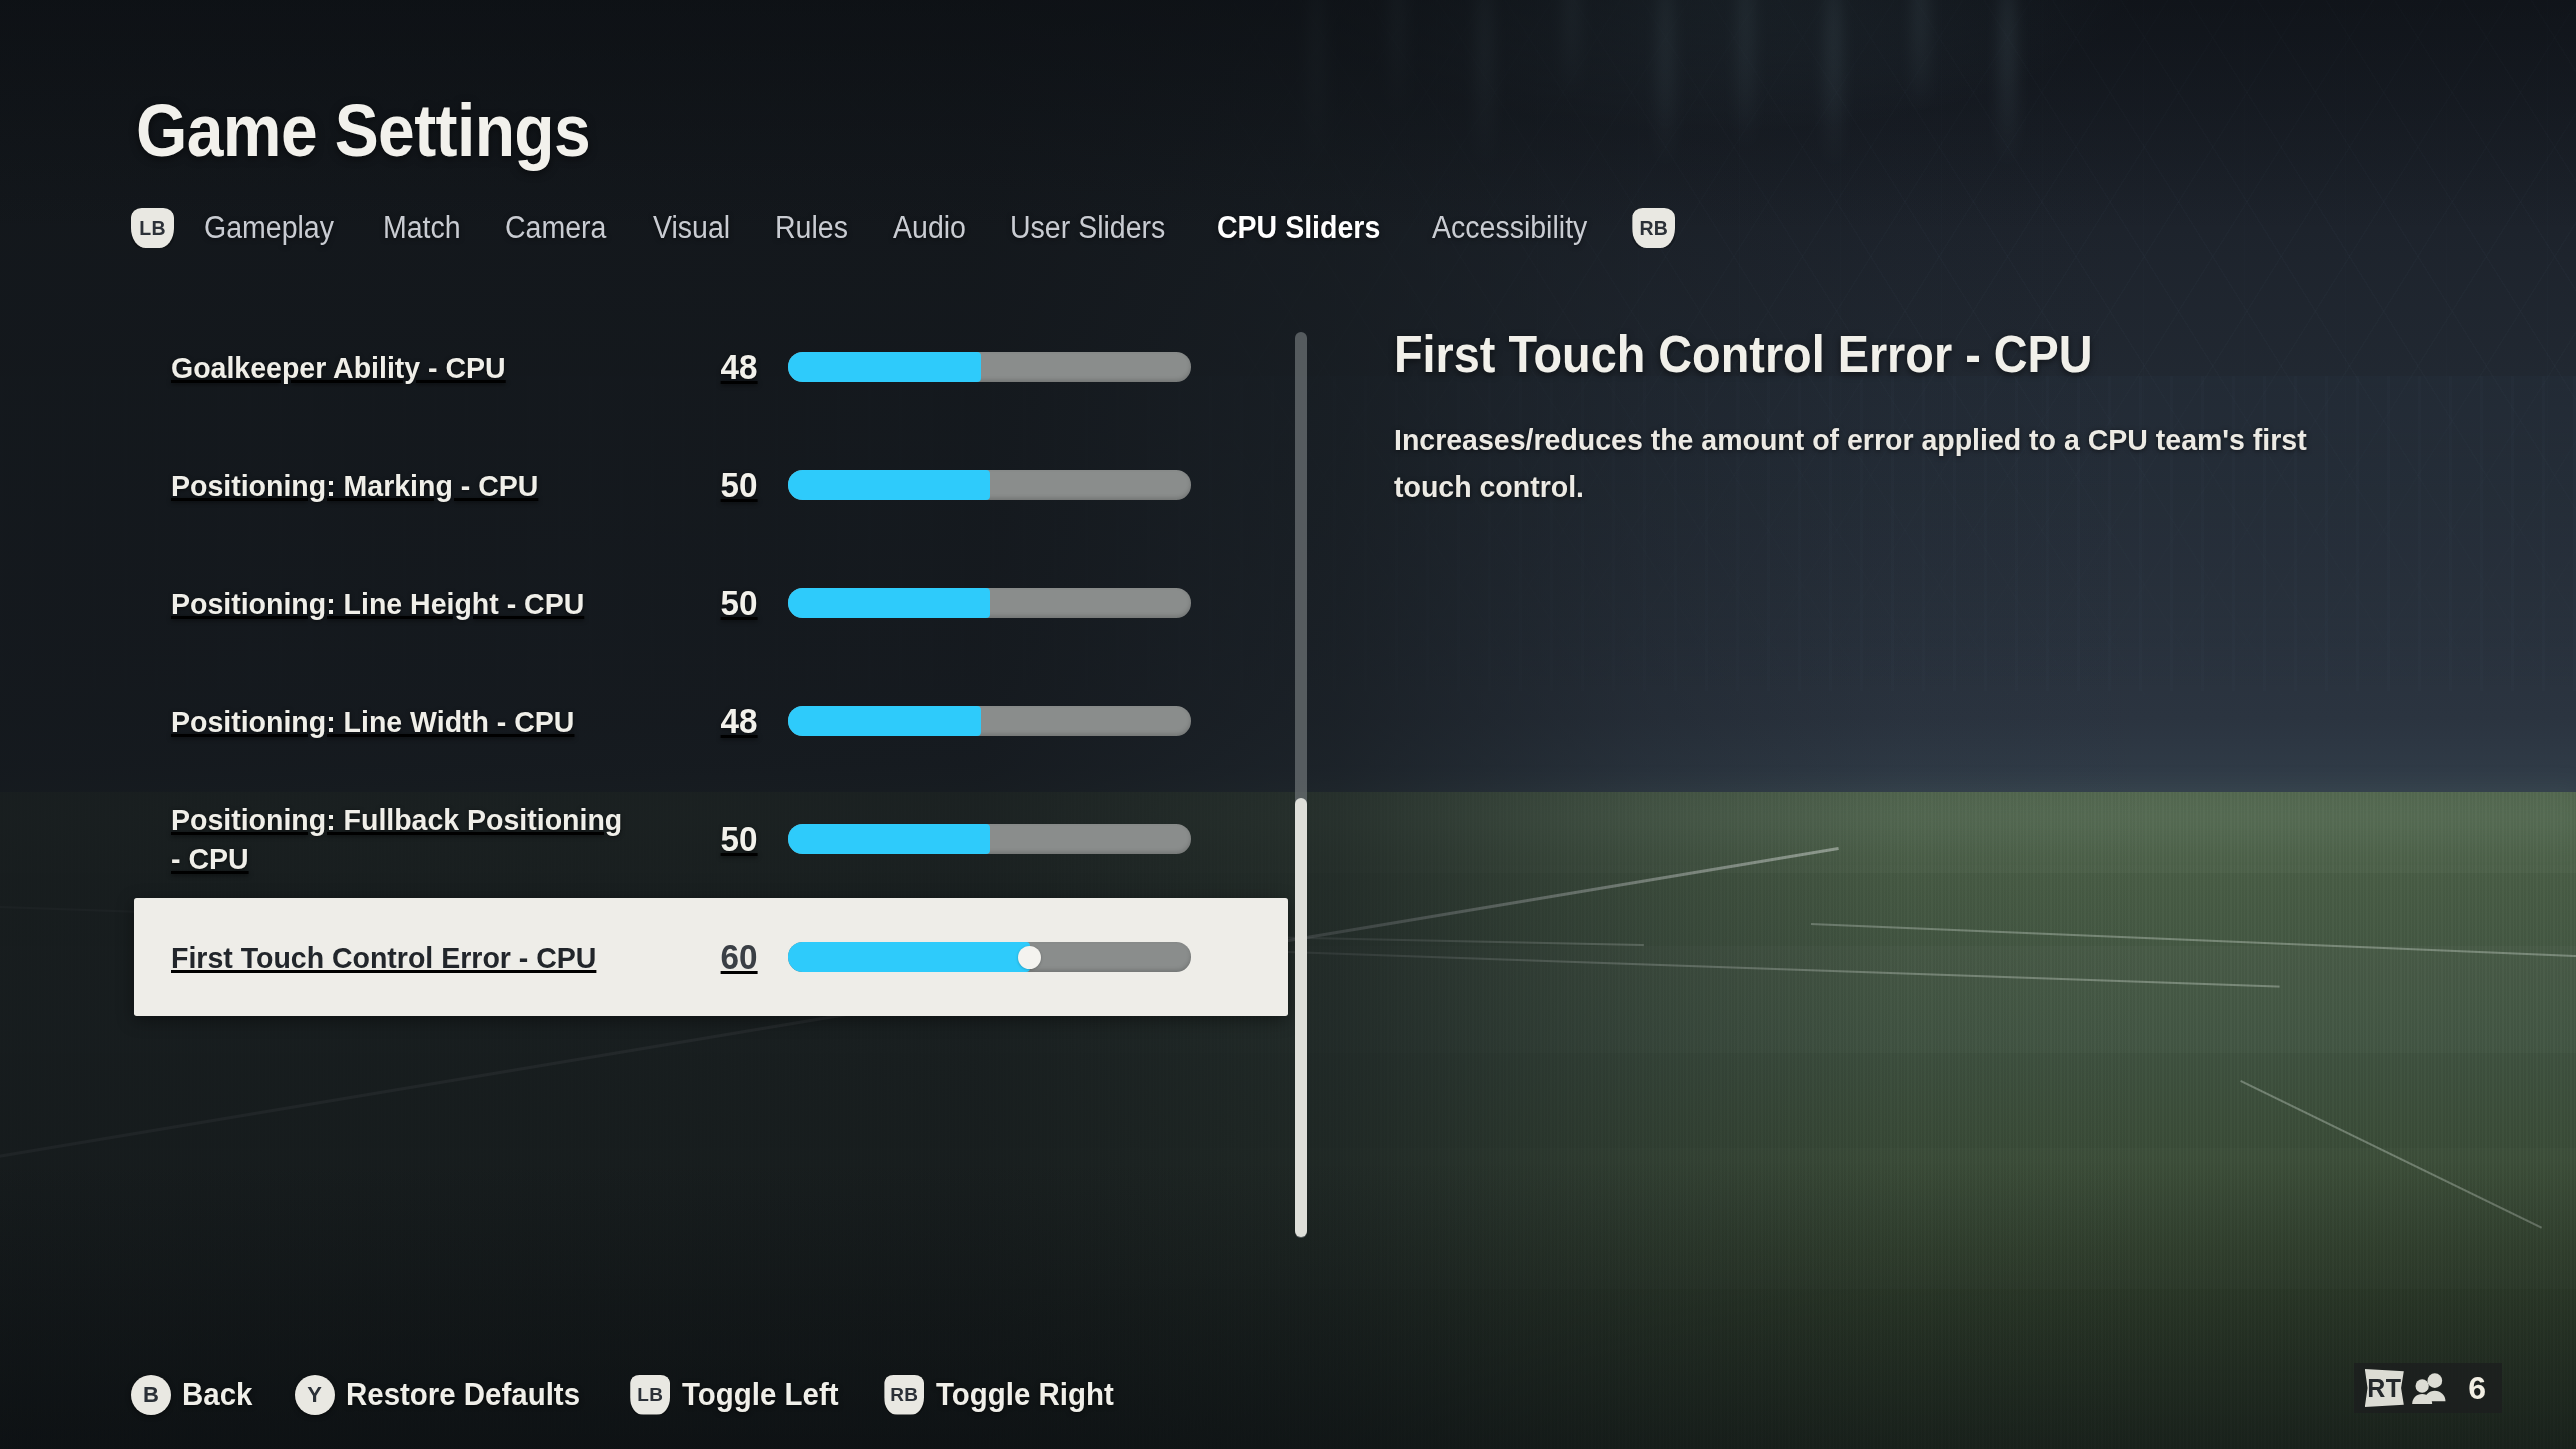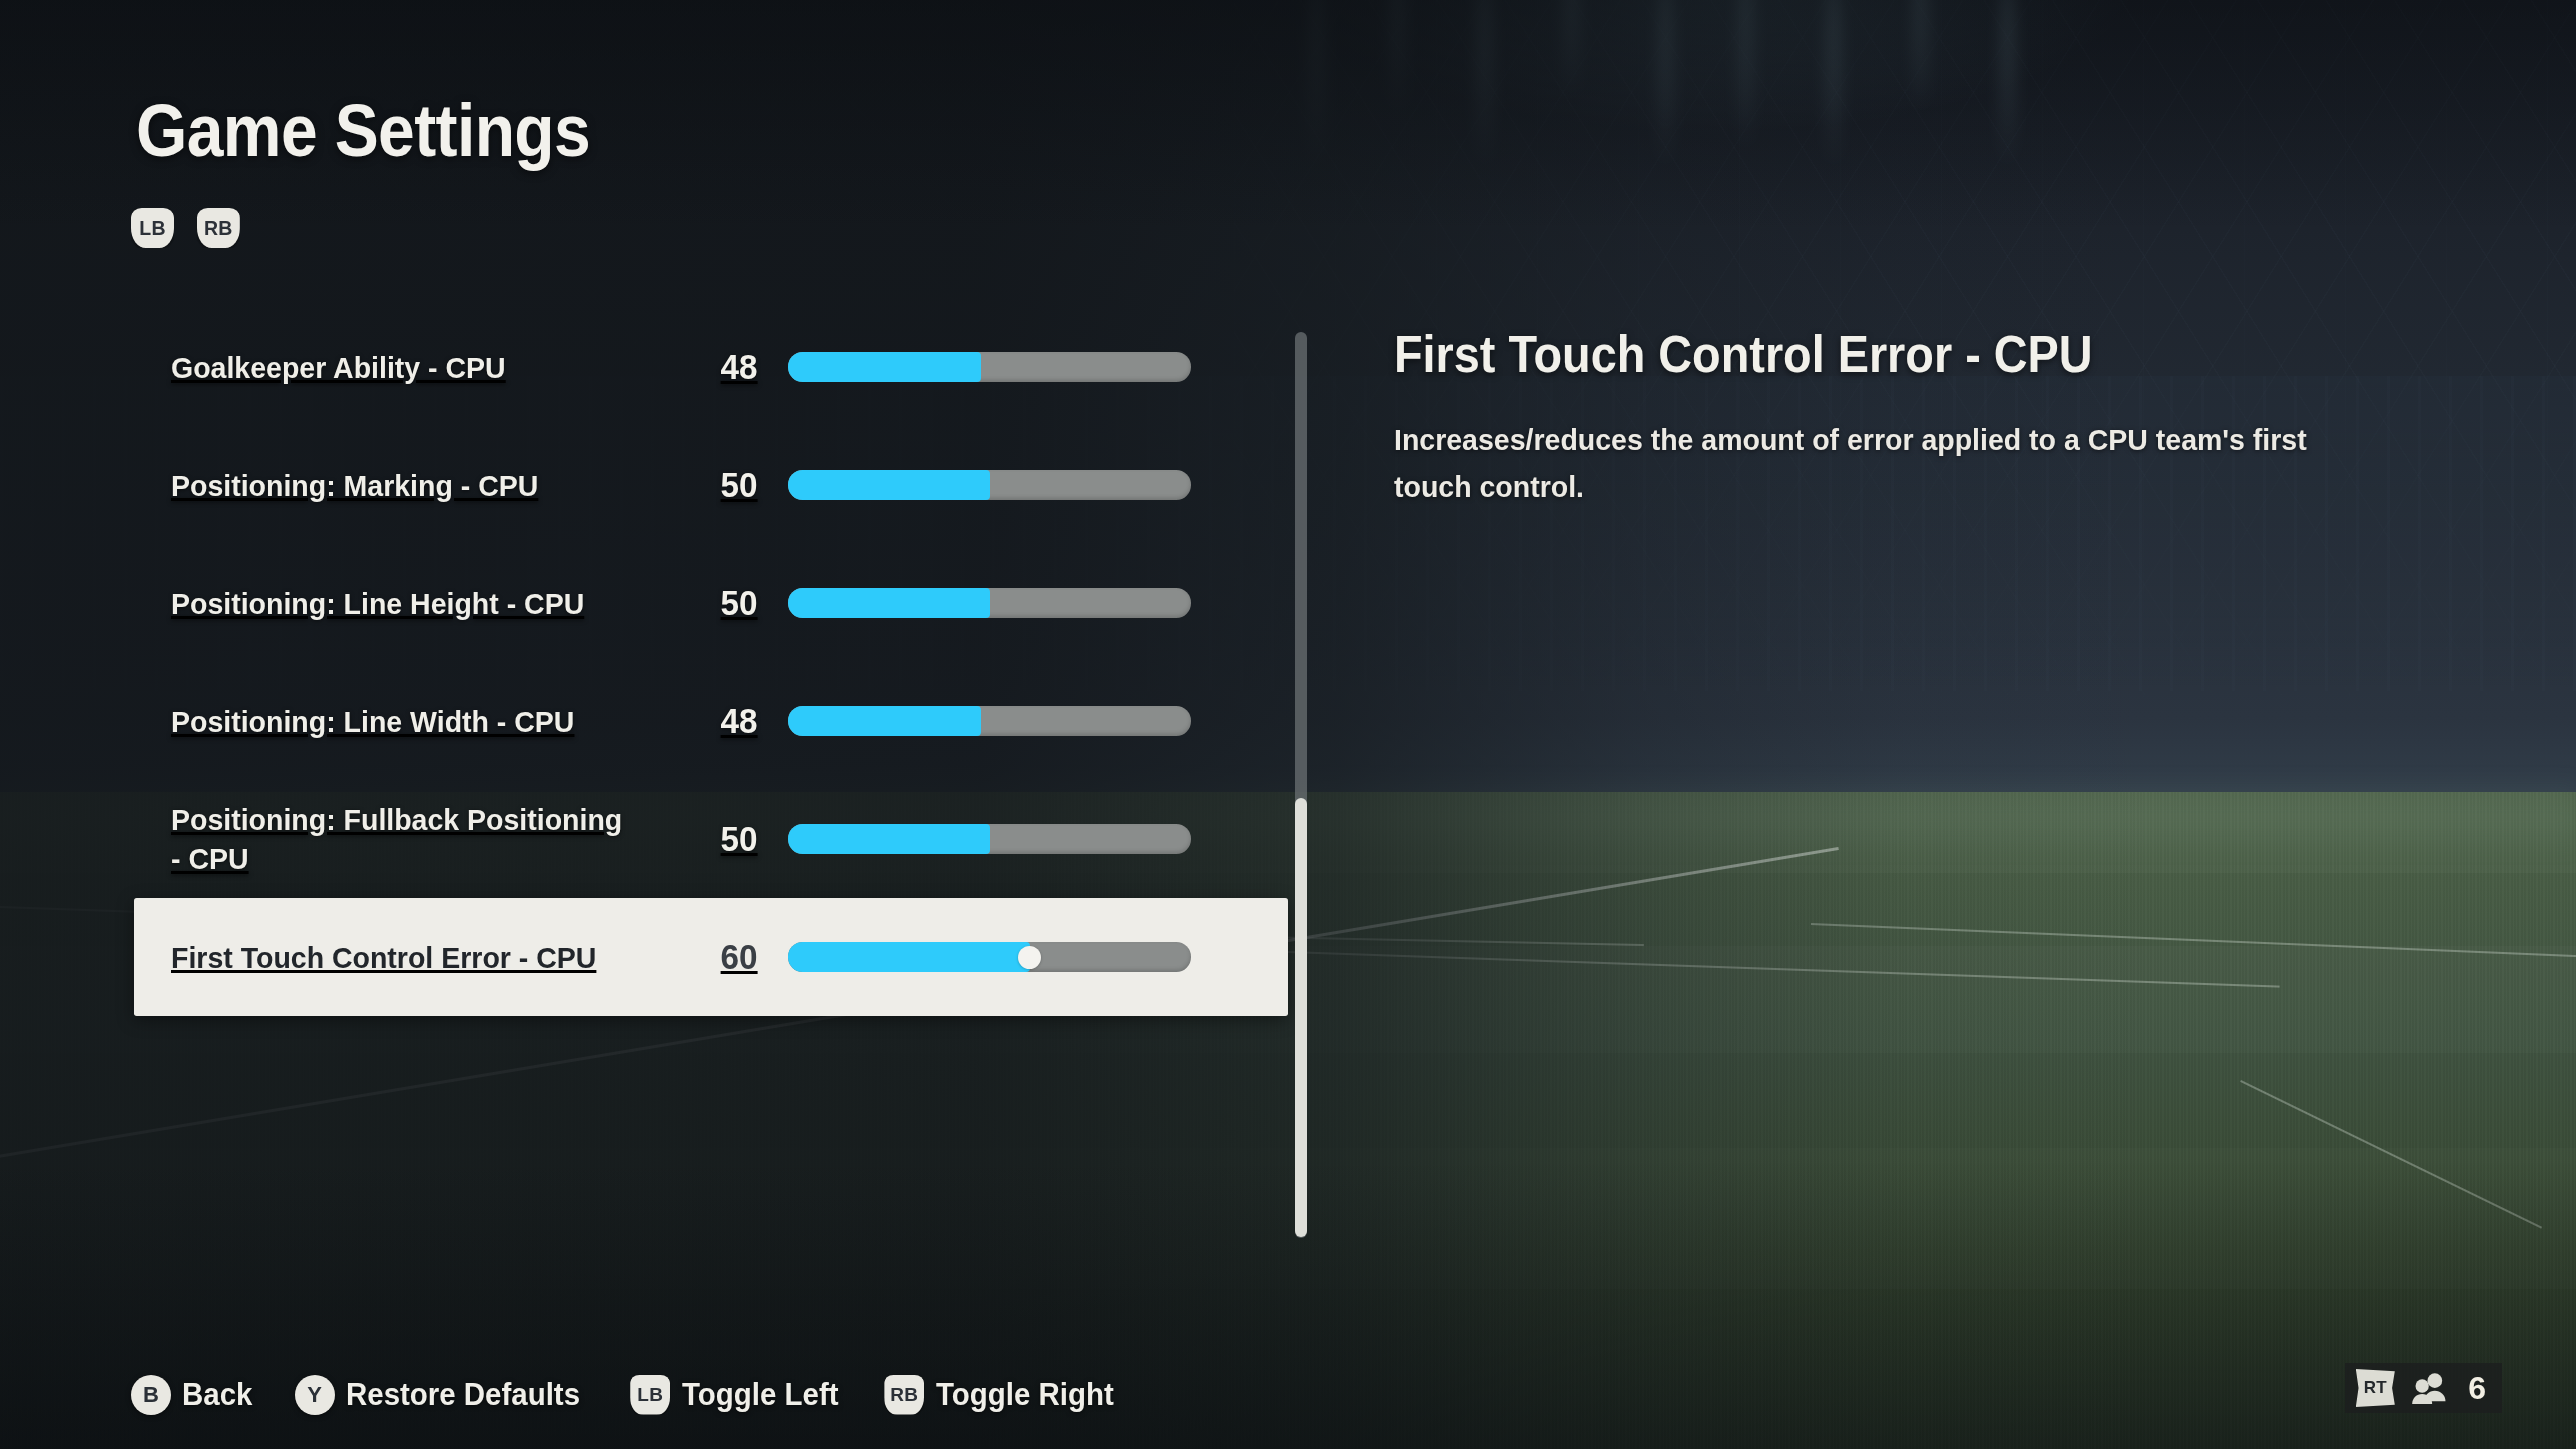--- a/index.html
+++ b/index.html
@@ -213,21 +213,21 @@
   
   .playersPill{
     position:absolute; right:74px; top:1363px; height:50px;
     display:flex; align-items:center; padding:0 16px 0 10.7px;
     background:rgba(28,31,30,.82);
   }
   .playersPill .rt{
     width:39px; height:38px; background:#dcdcd4; color:#24282c;
     display:flex; align-items:center; justify-content:center;
     font-family:"Liberation Sans Narrow","Liberation Sans",sans-serif;
-    font-weight:bold; font-size:17px; letter-spacing:0.3px; margin-right:13px;
+    font-weight:bold; font-size:25px; letter-spacing:0.3px; margin-right:4px;
     clip-path:polygon(0 0,100% 6%,93% 50%,100% 94%,0 100%,7% 50%);
   }
   .playersPill .ppl{ margin-right:17.4px; display:flex; align-items:center; }
   .playersPill .num{
     font-family:"Liberation Sans Narrow","Liberation Sans",sans-serif;
     font-weight:bold; font-size:32px; color:#f2efe4;
   }
 </style>
 </head>
 <body>
@@ -264,20 +264,31 @@
   <div class="scrim"></div>
   <div class="vign"></div>
 </div>
 
 <div id="ui">
 
   <div class="pageTitle">Game Settings</div>
 
   <div class="tabbar">
     <div class="bumper lb">LB</div>
+    <div id="tabsHost" style="display:flex;align-items:center;">
+        <div class="tab">Gameplay</div>
+        <div class="tab">Match</div>
+        <div class="tab">Camera</div>
+        <div class="tab">Visual</div>
+        <div class="tab">Rules</div>
+        <div class="tab">Audio</div>
+        <div class="tab">User Sliders</div>
+        <div class="tab active">CPU Sliders</div>
+        <div class="tab">Accessibility</div>
+      </div>
     <div class="bumper rb">RB</div>
   </div>
 
   <div class="list" id="listHost">
       <div class="row">
         <div class="lbl">Goalkeeper Ability - CPU</div>
         <div class="val">48</div>
         <div class="sliderWrap">
           <div class="track"></div>
           <div class="fill" style="width: 48%;"></div>

